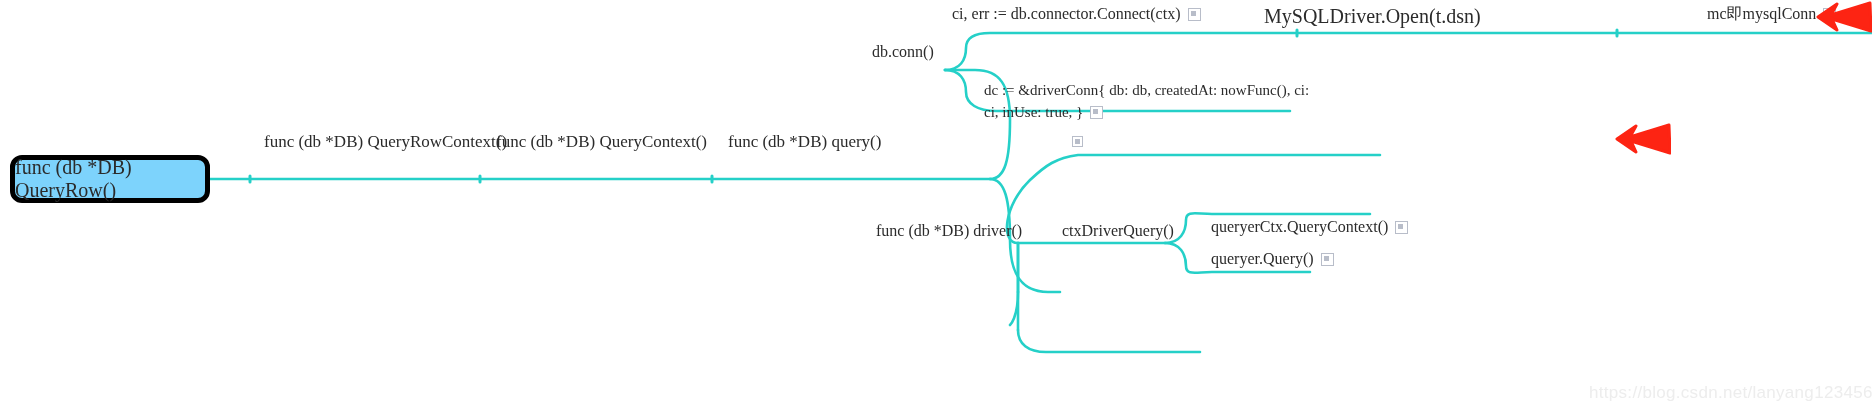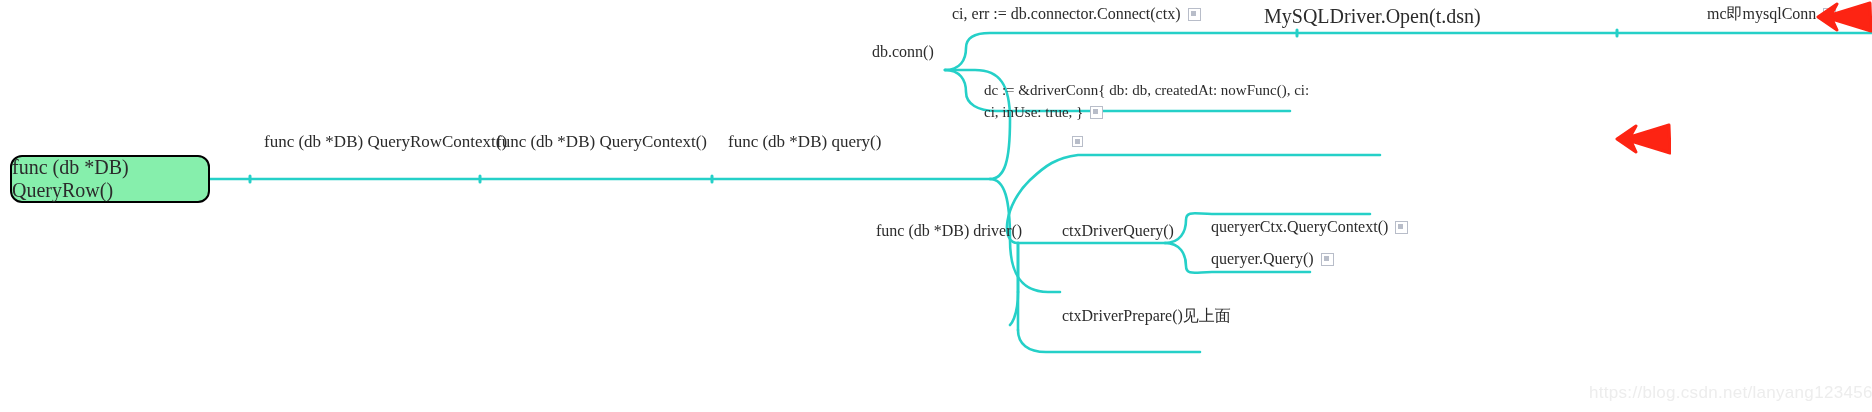--- a/index.html
+++ b/index.html
@@ -25,23 +25,23 @@
   .node-label {
     position: absolute;
     color: #2b2b2b;
     font-family: "Liberation Serif", "DejaVu Serif", serif;
     white-space: nowrap;
     line-height: 1.45;
   }
   .root-node {
     position: absolute;
     box-sizing: border-box;
-    border: 2px solid #000000;
+    border: 5px solid #000000;
     border-radius: 12px;
-    background: #86efac;
+    background: #7dd3fc;
     display: flex;
     align-items: center;
     justify-content: center;
     color: #2b2b2b;
     font-family: "Liberation Serif", "DejaVu Serif", serif;
   }
   .note-icon {
     display: inline-block;
     vertical-align: middle;
     width: 13px;
@@ -166,23 +166,20 @@
   </div>
 
   <div class="node-label" style="left:1211px; top:190px; font-size:16px;margin-top:25px;">
     <span>queryerCtx.QueryContext()</span><span class="note-icon"></span>
   </div>
 
   <div class="node-label" style="left:1211px; top:247px; font-size:16px;">
     <span>queryer.Query()</span><span class="note-icon"></span>
   </div>
 
-  <div class="node-label" style="left:1062px; top:304px; font-size:16px;">
-    <span>ctxDriverPrepare()见上面</span>
-  </div>
 
   <svg class="arrow" style="left:1815px; top:0px;" width="57" height="36" viewBox="0 0 57 36" xmlns="http://www.w3.org/2000/svg">
     <path d="M 55 3 L 16 15 L 22 4 L 3 17 L 22 30 L 17 19 L 56 31 Z" fill="#fd2413" stroke="#fd2413" stroke-width="3" stroke-linejoin="round"></path>
   </svg>
 
   <svg class="arrow" style="left:1614px; top:122px;" width="57" height="36" viewBox="0 0 57 36" xmlns="http://www.w3.org/2000/svg">
     <path d="M 55 3 L 16 15 L 22 4 L 3 17 L 22 30 L 17 19 L 56 31 Z" fill="#fd2413" stroke="#fd2413" stroke-width="3" stroke-linejoin="round"></path>
   </svg>
 
   <div class="watermark" style="left:1589px; top:383px; font-size:17px;">https://blog.csdn.net/lanyang123456</div>

